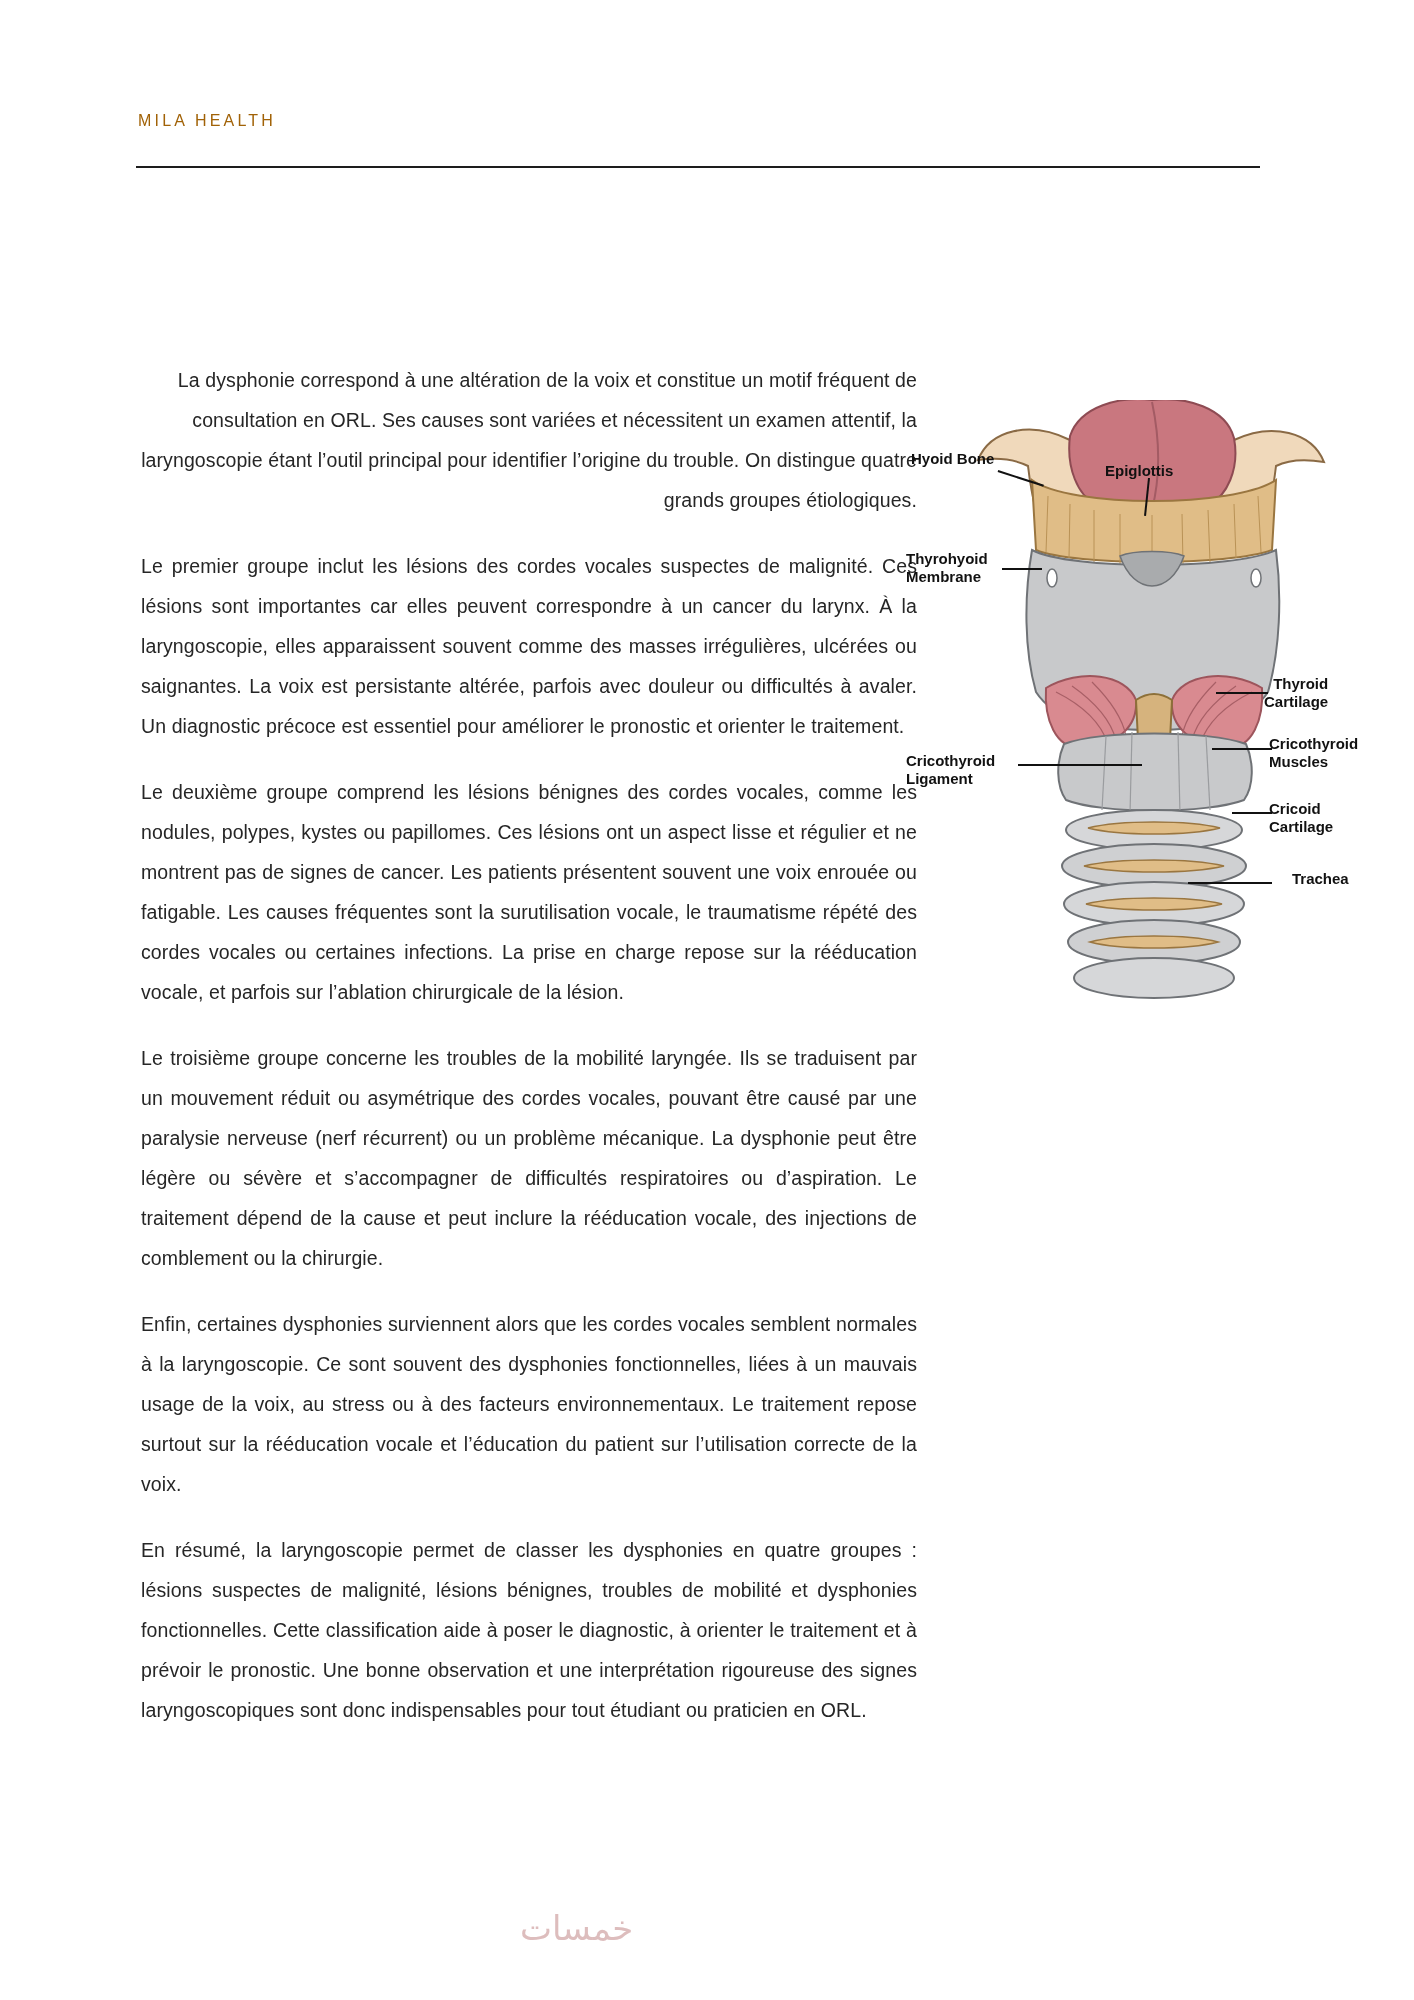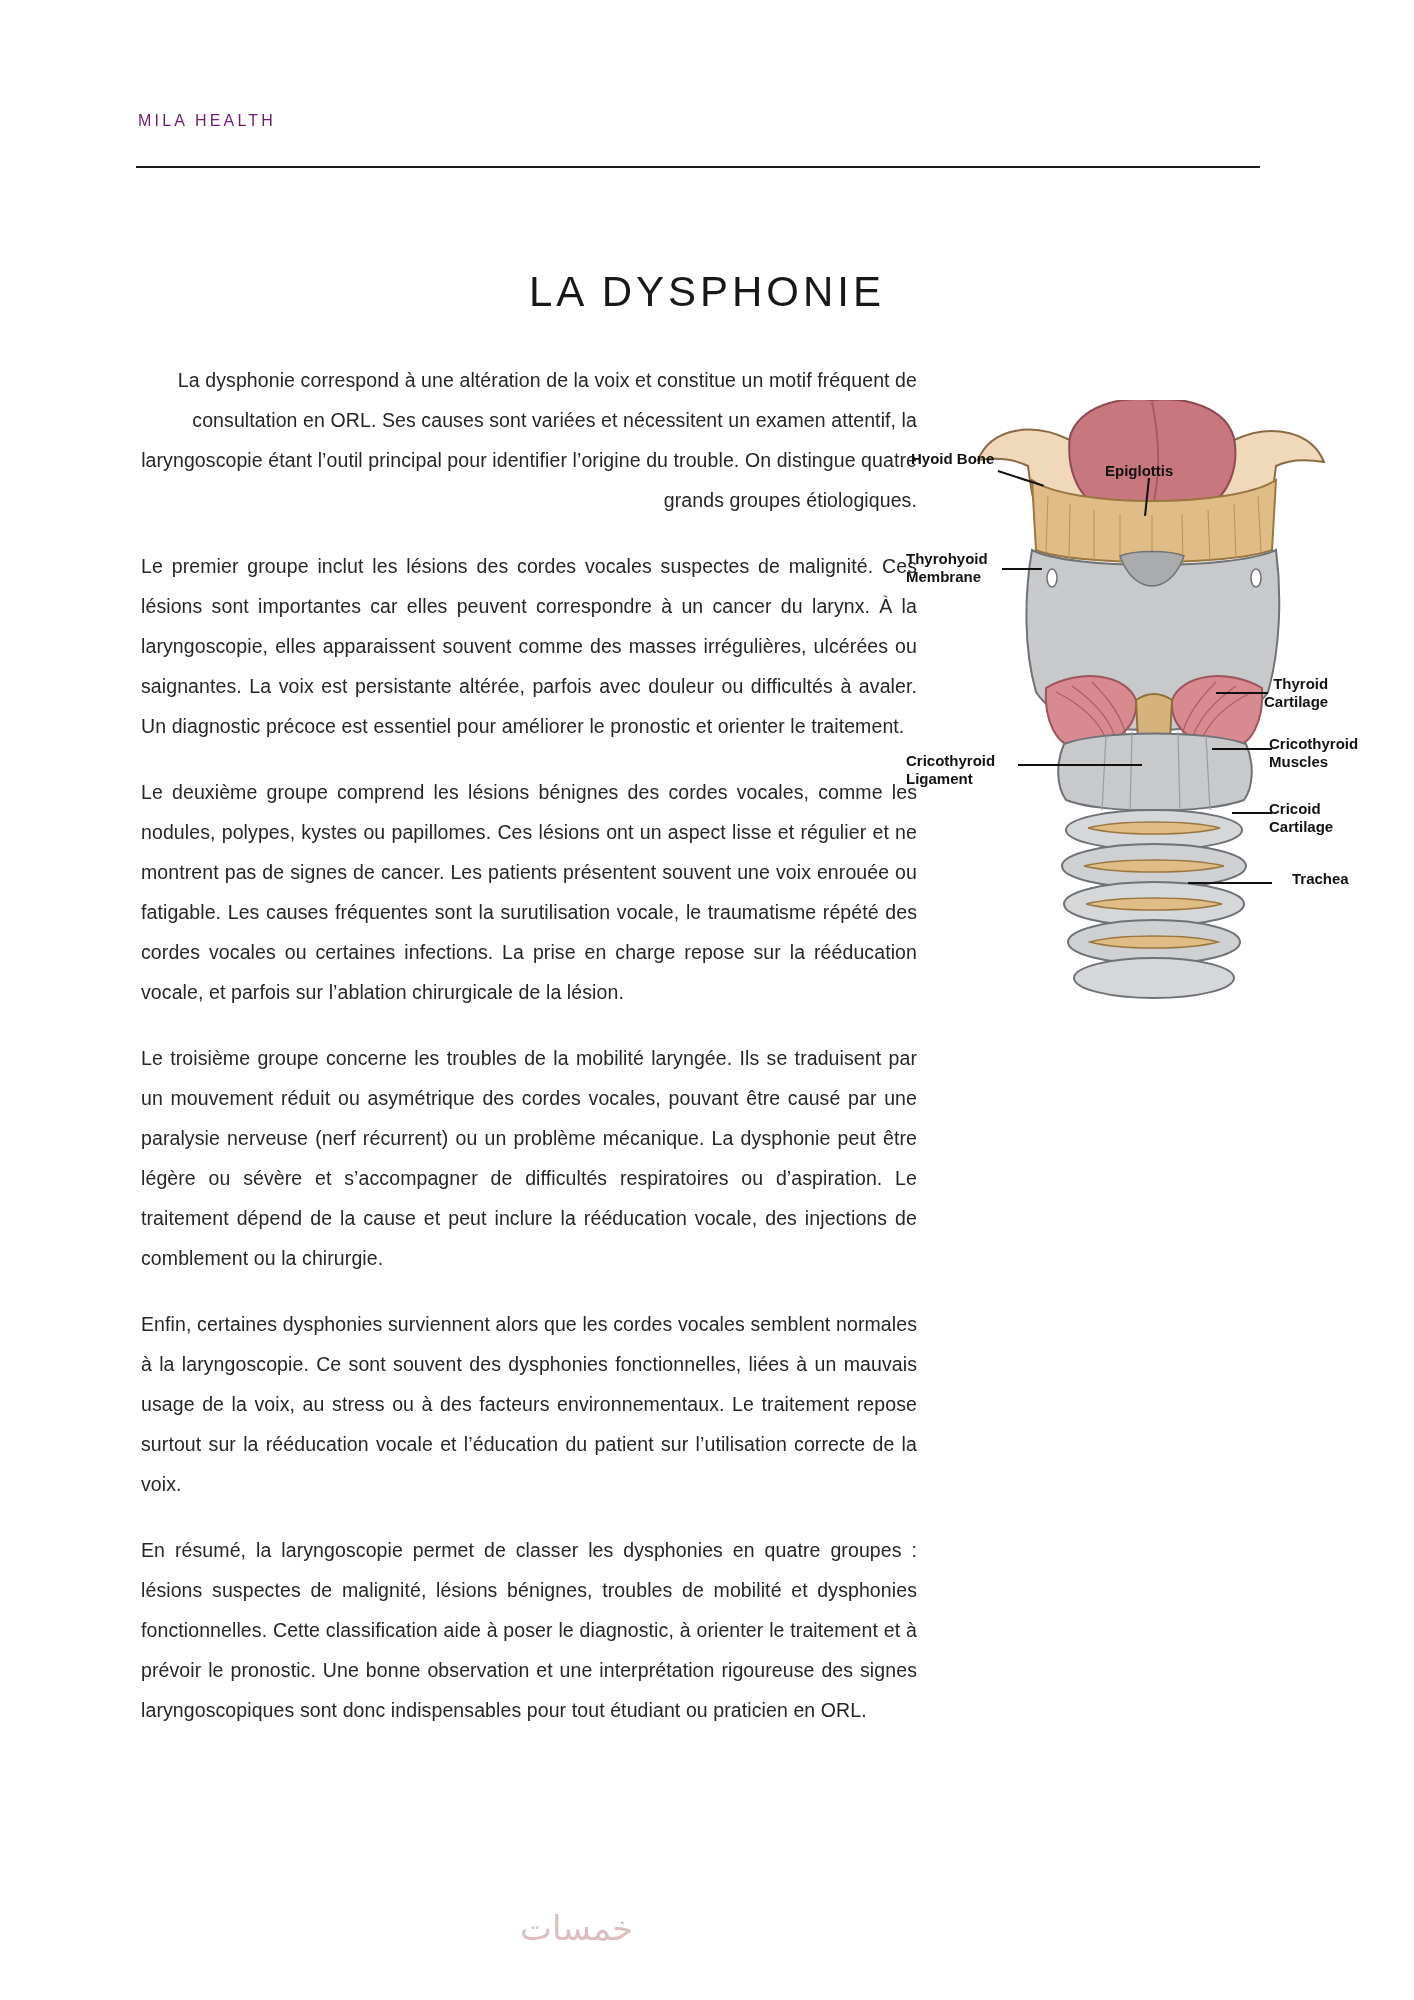--- a/index.html
+++ b/index.html
@@ -22,21 +22,21 @@
   }
 
   
   .brand {
     position: absolute;
     left: 138px;
     top: 112px;
     font-size: 16px;
     letter-spacing: 3.2px;
     font-weight: 400;
-    color: #701a75;
+    color: #a16207;
   }
   .header-rule {
     position: absolute;
     left: 136px;
     top: 166px;
     width: 1124px;
     height: 2px;
     background: #1d1d1d;
   }
 
@@ -120,21 +120,20 @@
   }
 </style>
 </head>
 <body>
 
 <div class="page">
 
   <div class="brand">MILA HEALTH</div>
   <div class="header-rule"></div>
 
-  <h1 class="doc-title">LA DYSPHONIE</h1>
 
   <div class="text-col">
     <p class="para first">La dysphonie correspond à une altération de la voix et constitue un motif fréquent de consultation en ORL. Ses causes sont variées et nécessitent un examen attentif, la laryngoscopie étant l’outil principal pour identifier l’origine du trouble. On distingue quatre grands groupes étiologiques.</p>
     <p class="para">Le premier groupe inclut les lésions des cordes vocales suspectes de malignité. Ces lésions sont importantes car elles peuvent correspondre à un cancer du larynx. À la laryngoscopie, elles apparaissent souvent comme des masses irrégulières, ulcérées ou saignantes. La voix est persistante altérée, parfois avec douleur ou difficultés à avaler. Un diagnostic précoce est essentiel pour améliorer le pronostic et orienter le traitement.</p>
     <p class="para">Le deuxième groupe comprend les lésions bénignes des cordes vocales, comme les nodules, polypes, kystes ou papillomes. Ces lésions ont un aspect lisse et régulier et ne montrent pas de signes de cancer. Les patients présentent souvent une voix enrouée ou fatigable. Les causes fréquentes sont la surutilisation vocale, le traumatisme répété des cordes vocales ou certaines infections. La prise en charge repose sur la rééducation vocale, et parfois sur l’ablation chirurgicale de la lésion.</p>
     <p class="para">Le troisième groupe concerne les troubles de la mobilité laryngée. Ils se traduisent par un mouvement réduit ou asymétrique des cordes vocales, pouvant être causé par une paralysie nerveuse (nerf récurrent) ou un problème mécanique. La dysphonie peut être légère ou sévère et s’accompagner de difficultés respiratoires ou d’aspiration. Le traitement dépend de la cause et peut inclure la rééducation vocale, des injections de comblement ou la chirurgie.</p>
     <p class="para">Enfin, certaines dysphonies surviennent alors que les cordes vocales semblent normales à la laryngoscopie. Ce sont souvent des dysphonies fonctionnelles, liées à un mauvais usage de la voix, au stress ou à des facteurs environnementaux. Le traitement repose surtout sur la rééducation vocale et l’éducation du patient sur l’utilisation correcte de la voix.</p>
     <p class="para">En résumé, la laryngoscopie permet de classer les dysphonies en quatre groupes : lésions suspectes de malignité, lésions bénignes, troubles de mobilité et dysphonies fonctionnelles. Cette classification aide à poser le diagnostic, à orienter le traitement et à prévoir le pronostic. Une bonne observation et une interprétation rigoureuse des signes laryngoscopiques sont donc indispensables pour tout étudiant ou praticien en ORL.</p>
   </div>
 

